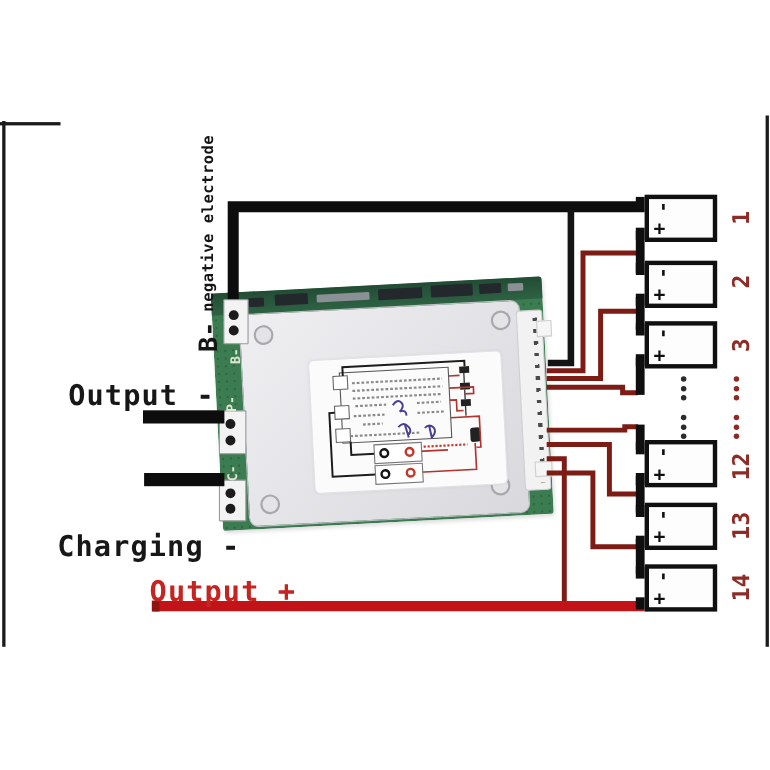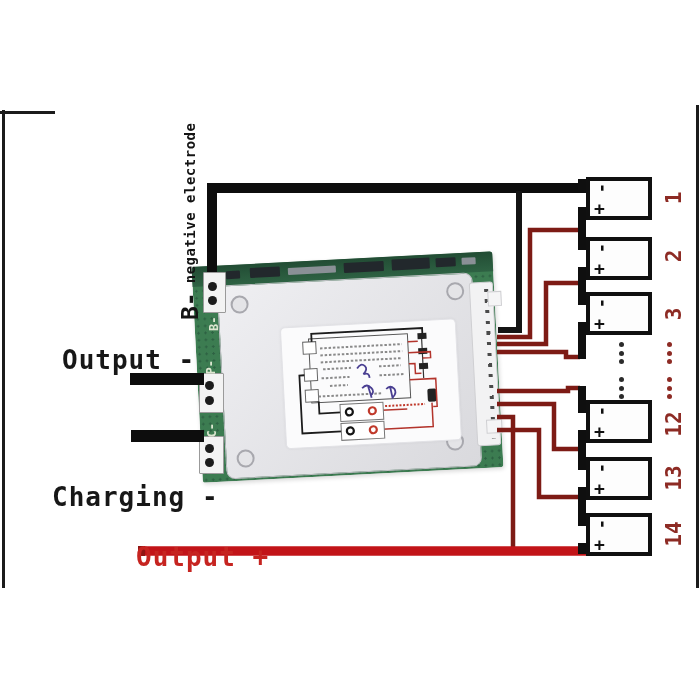--- a/index.html
+++ b/index.html
@@ -253,15 +253,15 @@
       <i></i>
       <i></i>
     </div>
 
   <div id="vlabel">
     <span class="pre">B-</span>
     <span class="txt">negative electrode</span>
   </div>
   <div class="lbl" style="left:62px;top:345px;">Output -</div>
   <div class="lbl" style="left:52px;top:446px;margin-top:36px;">Charging -</div>
-  <div class="lbl red" style="left:136px;top:542px;">Output +</div>
+  <div class="lbl red" style="left:136px;top:523px;">Output +</div>
 
 </div>
 
 </body></html>

